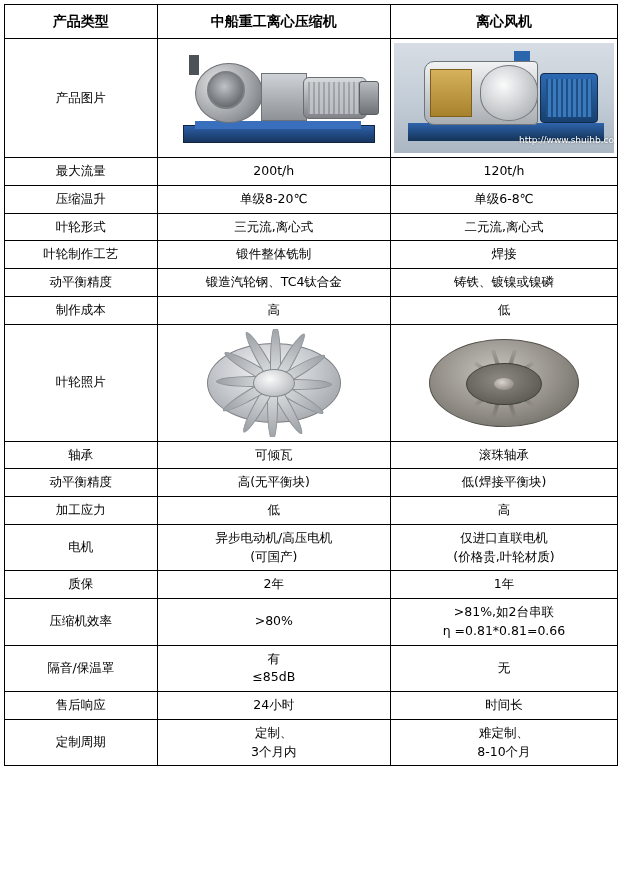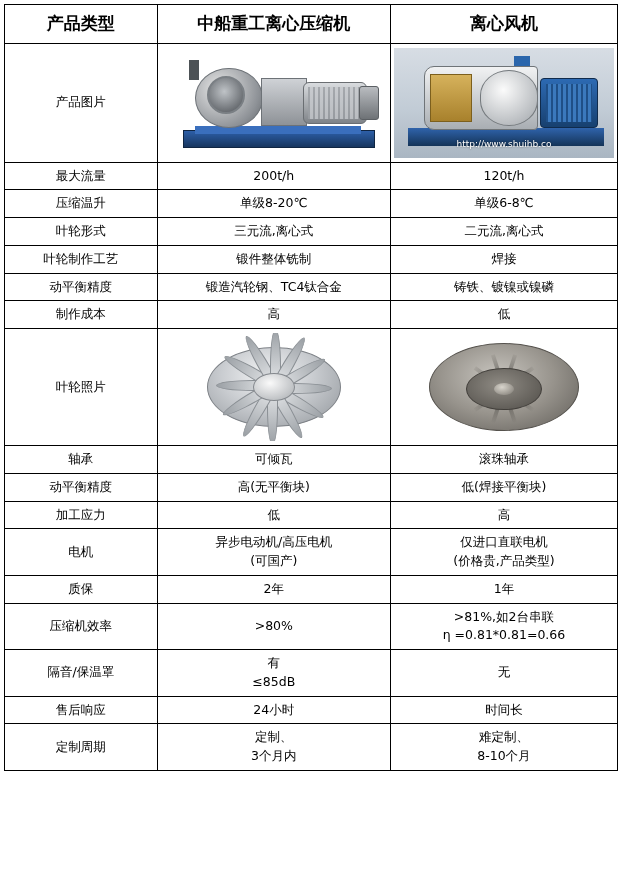--- a/index.html
+++ b/index.html
@@ -27,40 +27,40 @@
     font-size: 12.5px;
     line-height: 1.5;
     padding: 4px 3px;
   }
   .col-label { width: 152px; }
   .col-a { width: 232px; }
   .col-b { width: 226px; }
 
   tr.header-row td {
     font-weight: bold;
-    font-size: 17px;
+    font-size: 14px;
     padding: 6px 10px;
   }
   .cell-lines > div { display: block; }
 
   
   .img-cell { padding: 3px; }
   .photo {
     position: relative;
     width: 100%;
     height: 110px;
     overflow: hidden;
   }
   .photo.tall { height: 108px; }
   .watermark {
     position: absolute;
     left: 0;
     right: 0;
     bottom: 6px;
-    text-align: center;
+    text-align: right;
     font-size: 9px;
     color: #ffffff;
     font-family: "DejaVu Sans", "Liberation Sans", sans-serif;
     text-shadow: 0 0 2px rgba(0,0,0,.6);
     z-index: 5;
   }
 
   
   .comp-scene {
     position: absolute;
@@ -417,21 +417,21 @@
     </tr>
 
     <tr>
       <td>电机</td>
       <td class="cell-lines">
         <div>异步电动机/高压电机</div>
         <div>(可国产)</div>
       </td>
       <td class="cell-lines">
         <div>仅进口直联电机</div>
-        <div>(价格贵,产品类型)</div>
+        <div>(价格贵,叶轮材质)</div>
       </td>
     </tr>
 
     <tr>
       <td>质保</td>
       <td>2年</td>
       <td>1年</td>
     </tr>
 
     <tr>

